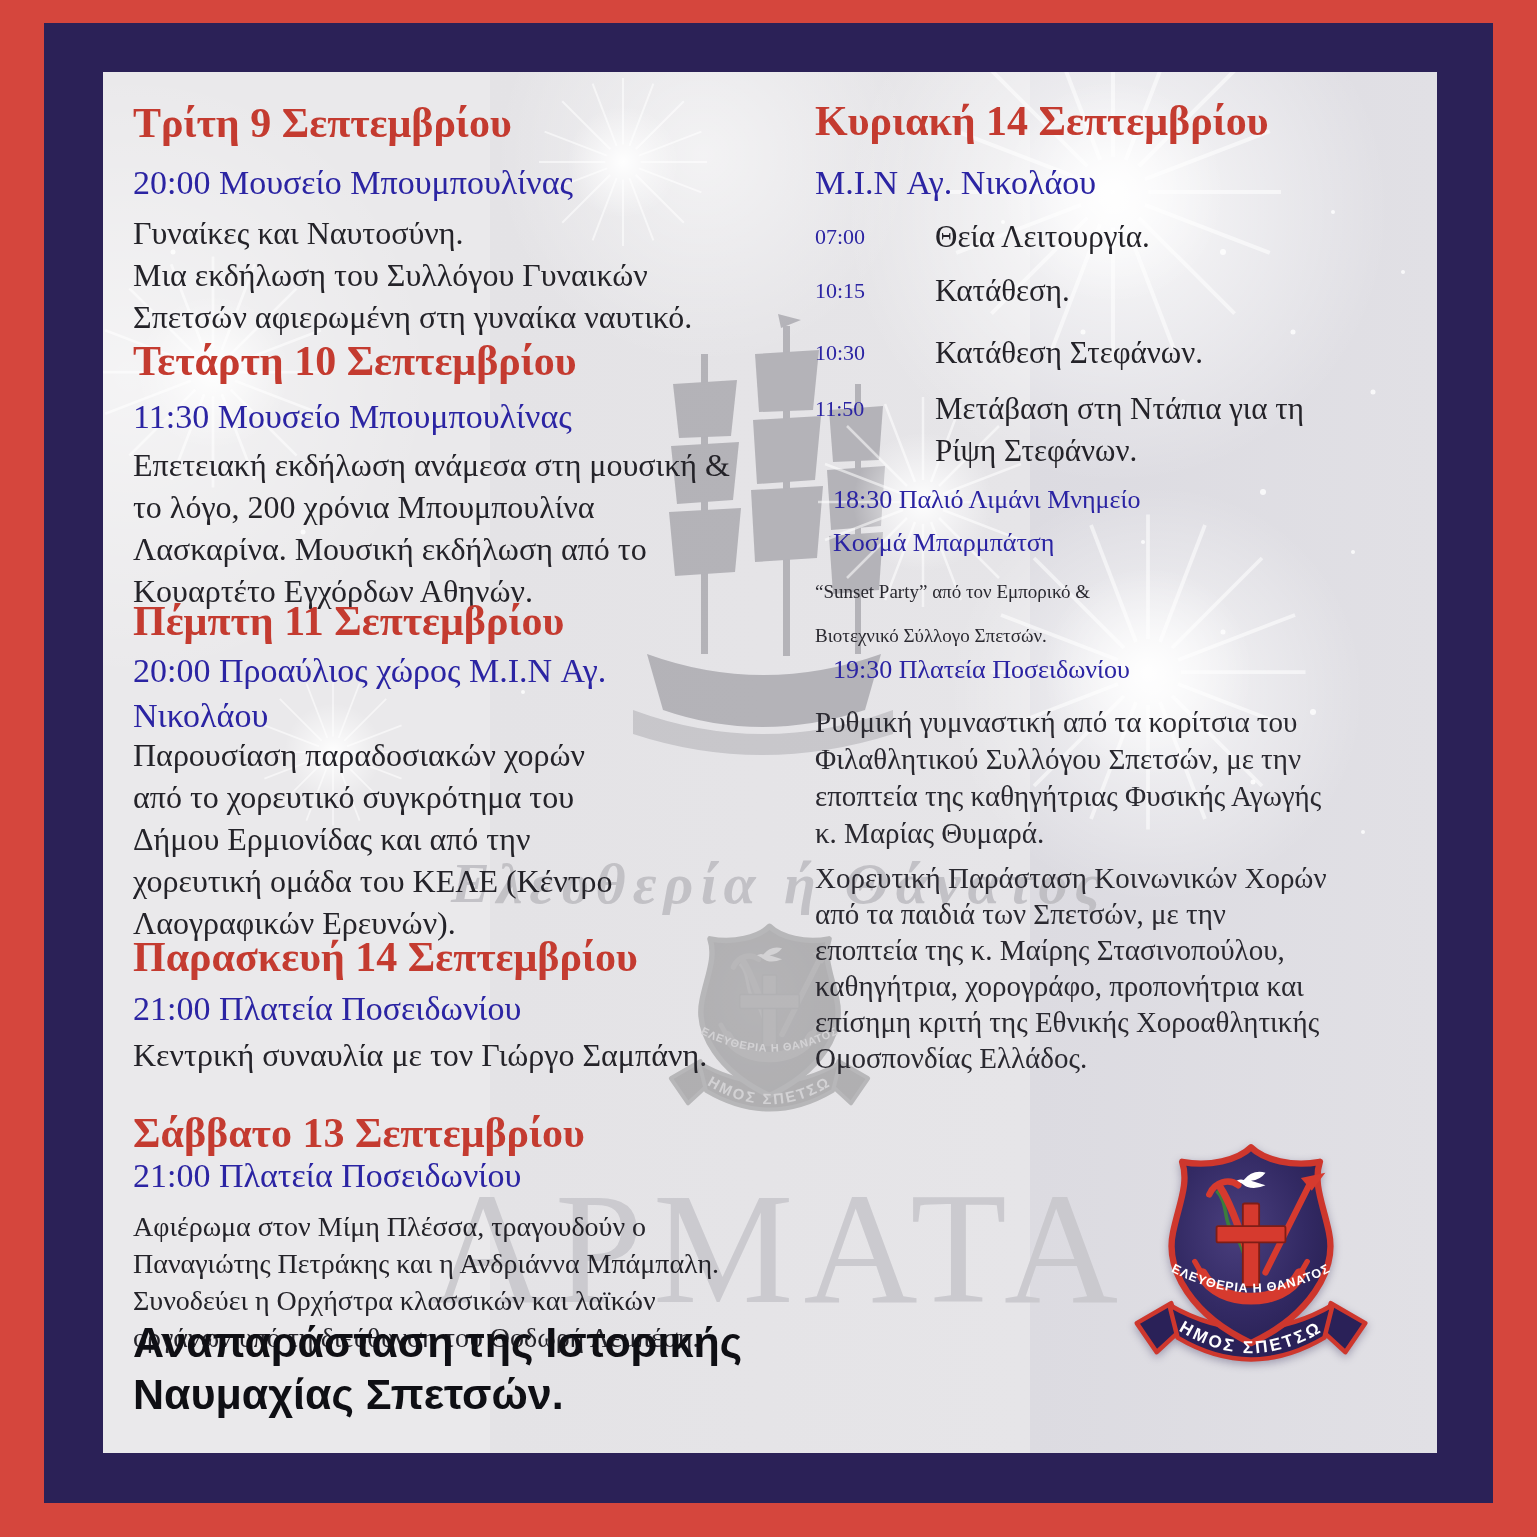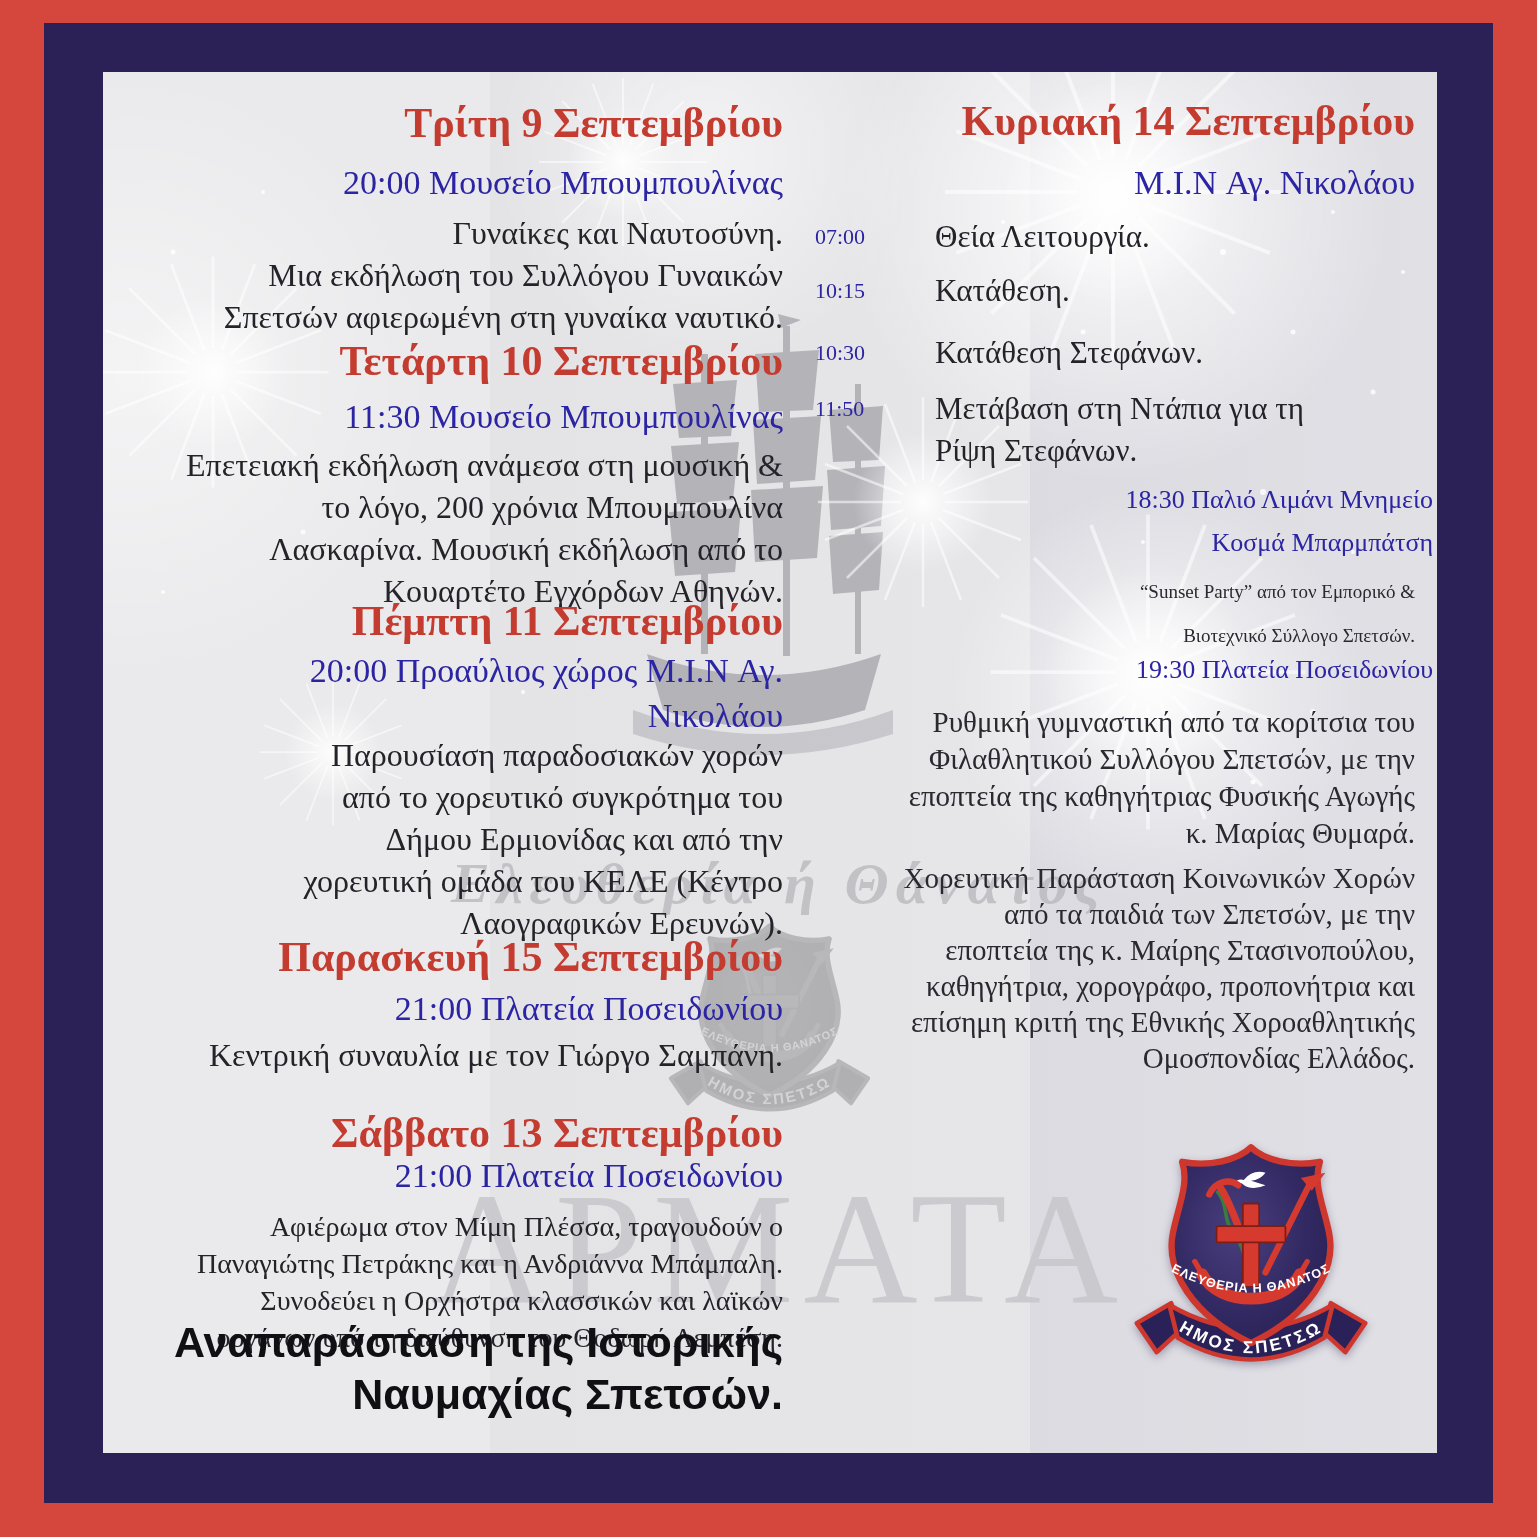--- a/index.html
+++ b/index.html
@@ -35,21 +35,21 @@
     font-weight:400;font-size:158px;letter-spacing:10px;
     color:#c7c6cb;opacity:.85;white-space:nowrap;
   }
   .crest{position:absolute;}
   .crest-watermark{left:549px;top:846px;width:235px;height:214px;
     filter:grayscale(1) brightness(.62) opacity(.26);}
   .crest-main{left:1012px;top:1066px;width:272px;height:247px;
     filter:drop-shadow(0 3px 4px rgba(40,32,80,.35));}
 
   
-  .tb{position:absolute;white-space:pre-line;text-align:right;}
+  .tb{position:absolute;white-space:pre-line;}
   .lcol{left:30px;width:650px;}
   .rcol{left:712px;width:600px;}
   .day{font-size:42px;font-weight:bold;color:#c43b30;line-height:1.2;white-space:nowrap;}
   .loc{font-size:34px;color:#2b24a3;line-height:45px;}
   .body-lg{font-size:32px;color:#242329;line-height:42px;}
   .body-sm{font-size:28px;color:#242329;line-height:37px;}
   .rbody{font-size:29px;color:#2a2930;line-height:37px;}
   .rheading{font-size:26px;color:#2b24a3;line-height:43px;margin-left:18px;}
   .sched-row{position:absolute;left:712px;width:620px;display:flex;align-items:flex-start;}
   .sched-time{flex:0 0 120px;font-size:22px;color:#2b24a3;line-height:42px;}
@@ -217,21 +217,21 @@
 
     <div class="tb lcol day" style="top:524px">Πέμπτη 11 Σεπτεμβρίου</div>
     <div class="tb lcol loc" style="top:576px">20:00 Προαύλιος χώρος M.I.N Αγ.
 Νικολάου</div>
     <div class="tb lcol body-lg" style="top:662px">Παρουσίαση παραδοσιακών χορών
 από το χορευτικό συγκρότημα του
 Δήμου Ερμιονίδας και από την
 χορευτική ομάδα του ΚΕΛΕ (Κέντρο
 Λαογραφικών Ερευνών).</div>
 
-    <div class="tb lcol day" style="top:860px">Παρασκευή 15 Σεπτεμβρίου</div>
+    <div class="tb lcol day" style="top:860px">Παρασκευή 14 Σεπτεμβρίου</div>
     <div class="tb lcol loc" style="top:914px">21:00 Πλατεία Ποσειδωνίου</div>
     <div class="tb lcol body-lg" style="top:962px">Κεντρική συναυλία με τον Γιώργο Σαμπάνη.</div>
 
     <div class="tb lcol day" style="top:1036px">Σάββατο 13 Σεπτεμβρίου</div>
     <div class="tb lcol loc" style="top:1081px">21:00 Πλατεία Ποσειδωνίου</div>
     <div class="tb lcol body-sm" style="top:1136px">Αφιέρωμα στον Μίμη Πλέσσα, τραγουδούν ο
 Παναγιώτης Πετράκης και η Ανδριάννα Μπάμπαλη.
 Συνοδεύει η Ορχήστρα κλασσικών και λαϊκών
 οργάνων υπό τη διεύθυνση του Θοδωρή Λεμπέση.</div>
 

